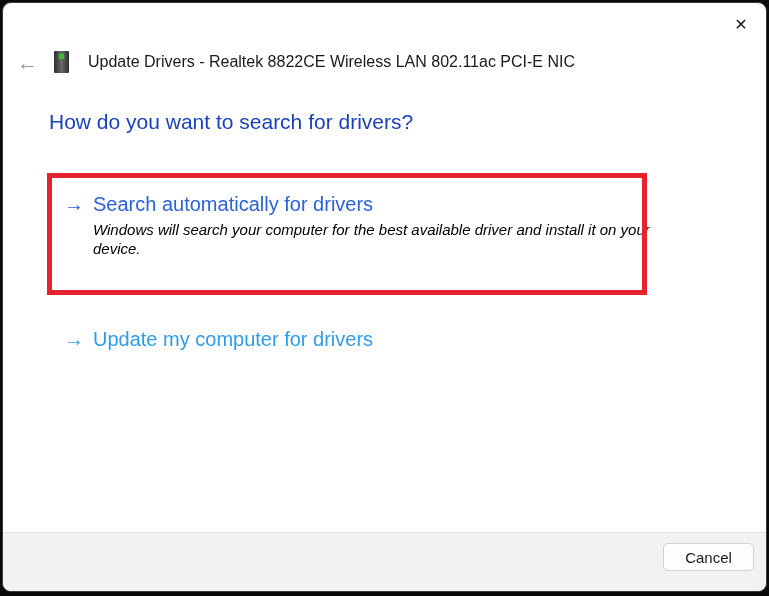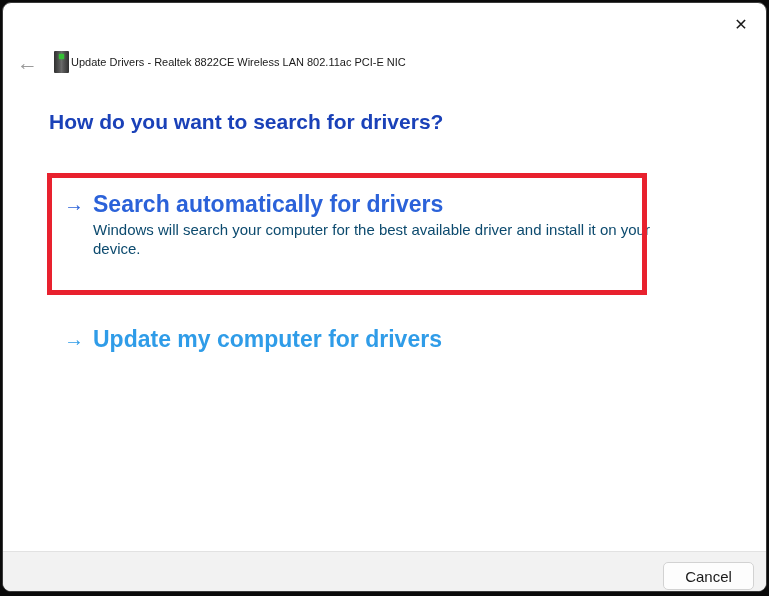--- a/index.html
+++ b/index.html
@@ -54,78 +54,78 @@
     border-radius: 1px;
   }
   .device-icon .led {
     position: absolute;
     top: 3px; left: 5px;
     width: 5px; height: 5px;
     background: #35c135;
     box-shadow: 0 0 2px #35c135;
   }
   .window-title {
-    margin-left: 2px;
-    font-size: 11px;
+    margin-left: 19px;
+    font-size: 16px;
     color: #1a1a1a;
     white-space: nowrap;
   }
   
   .heading {
     position: absolute;
     left: 46px; top: 107px;
     font-size: 21px;
-    font-weight: 700;
+    font-weight: 400;
     color: #1a41b8;
   }
   
   .option {
     position: absolute;
     left: 61px;
     display: flex;
     align-items: flex-start;
     cursor: pointer;
   }
   .option-1 { top: 189px; }
   .option-2 { top: 324px; }
   .option .arrow {
     font-size: 20px;
     line-height: 24px;
     width: 29px;
     flex: 0 0 29px;
   }
   .option .texts { max-width: 558px; }
   .option .title {
-    font-size: 23px;
+    font-size: 20px;
     line-height: 24px;
-    font-weight: 700;
+    font-weight: 400;
   }
   .option .desc {
     margin-top: 4px;
     font-size: 15px;
     line-height: 19px;
   }
   .option-1 .arrow, .option-1 .title { color: #2b62d9; }
-  .option-1 .desc { color: #0c4a6e; }
+  .option-1 .desc { color: #000000; font-style: italic; }
   .option-2 .arrow, .option-2 .title { color: #2f9ce8; }
   .option-2 .desc { color: #3a9ee8; }
   
   .annotation-rect {
     position: absolute;
     left: 44px; top: 170px;
     width: 600px; height: 122px;
     border: 5px solid #e8212e;
     pointer-events: none;
     z-index: 5;
   }
   
   .footer {
     position: absolute;
     left: 0; right: 0; bottom: 0;
-    height: 40px;
+    height: 59px;
     background: #f2f2f2;
     border-top: 1px solid #e2e2e2;
   }
   .cancel-btn {
     position: absolute;
     right: 12px; top: 10px;
     width: 91px; height: 28px;
     background: #fdfdfd;
     border: 1px solid #d2d2d2;
     border-radius: 5px;

